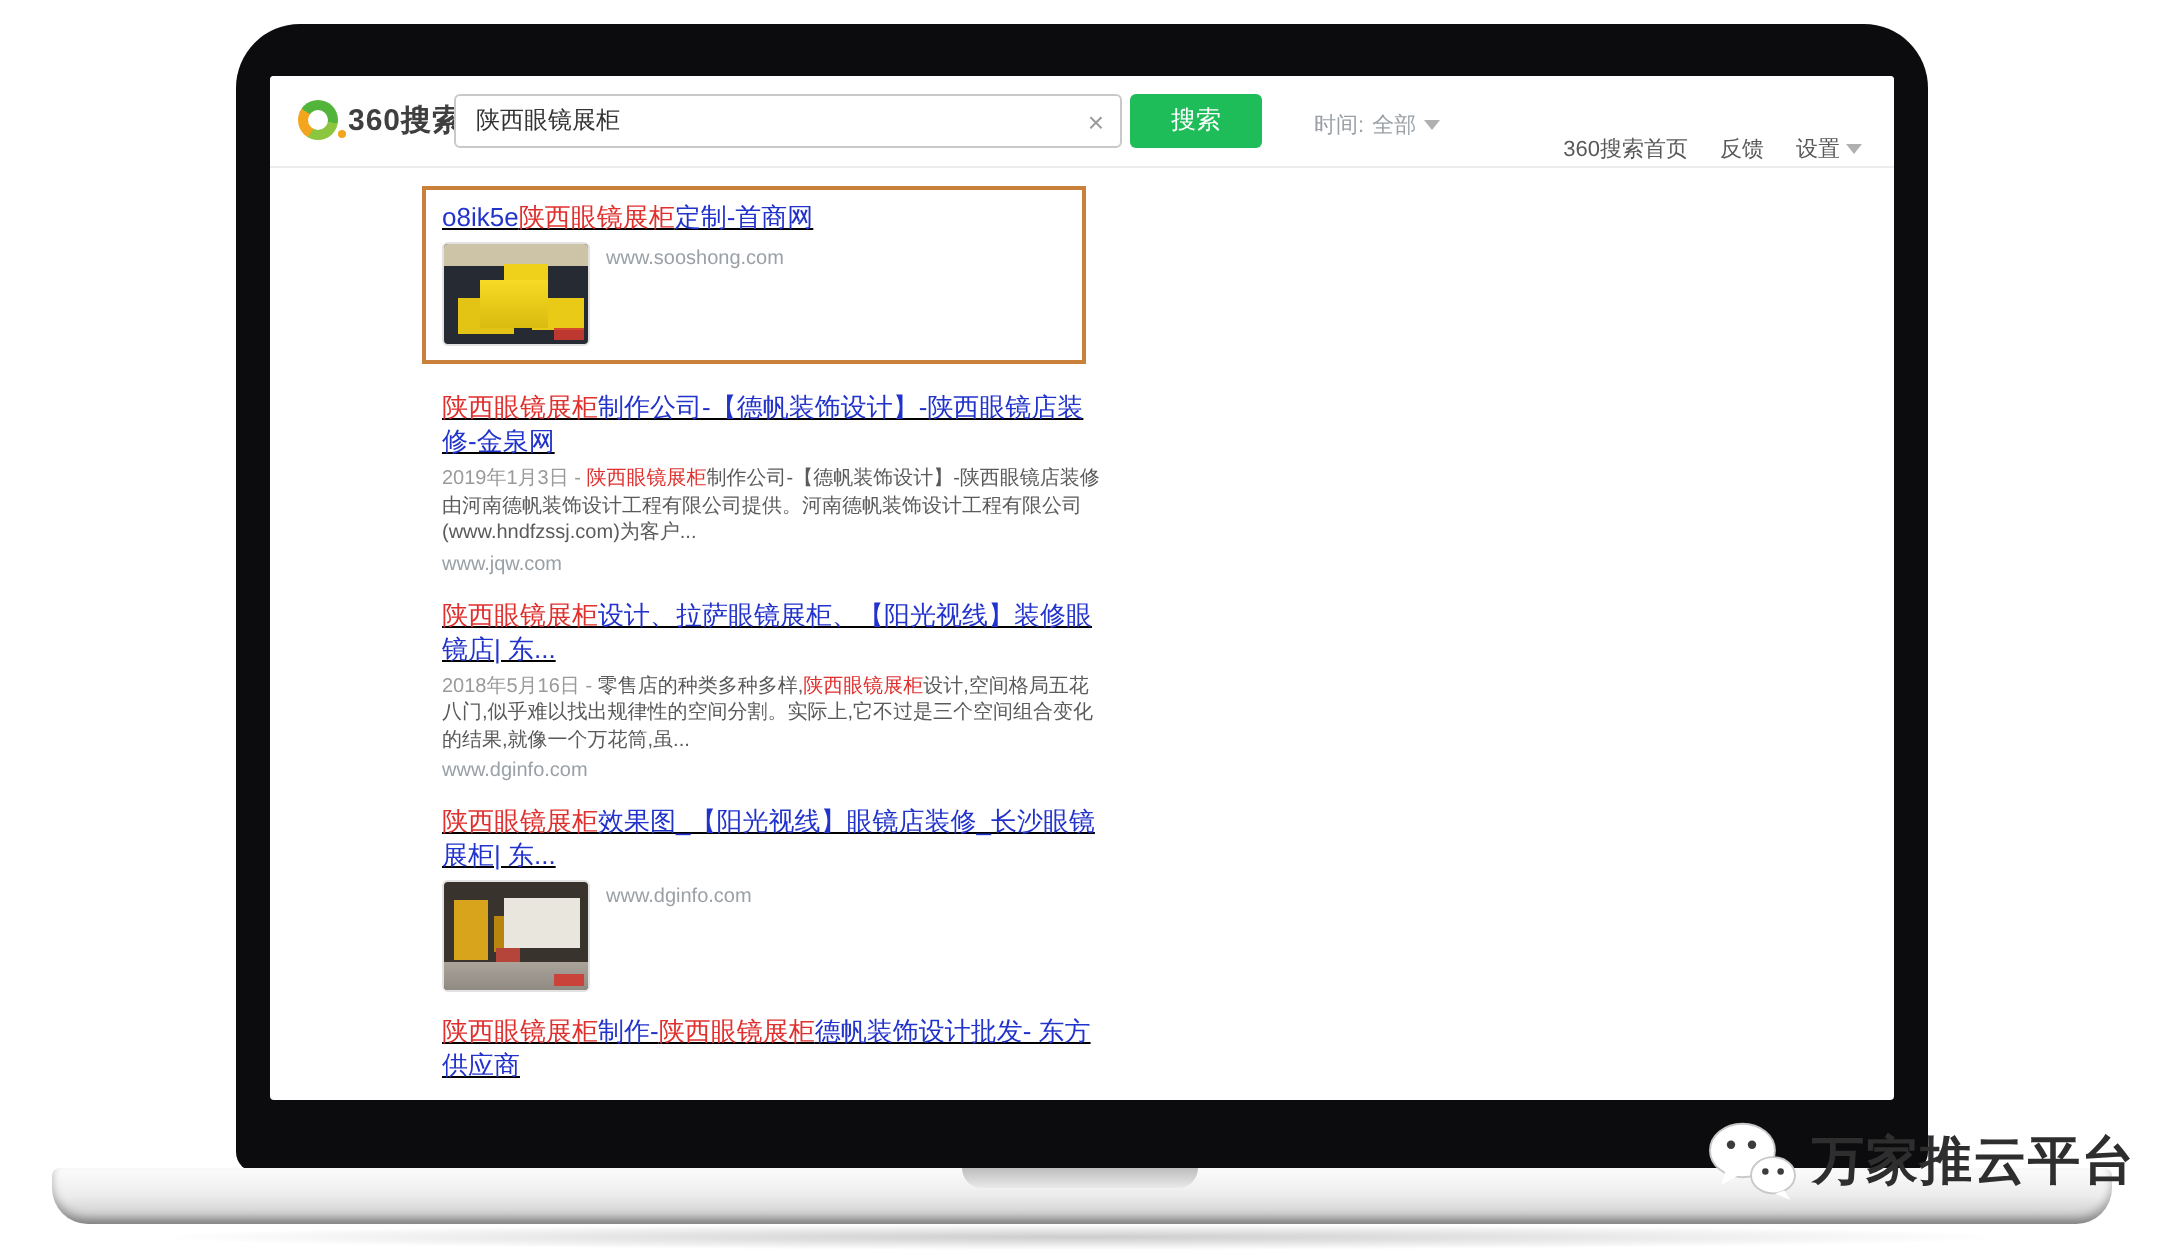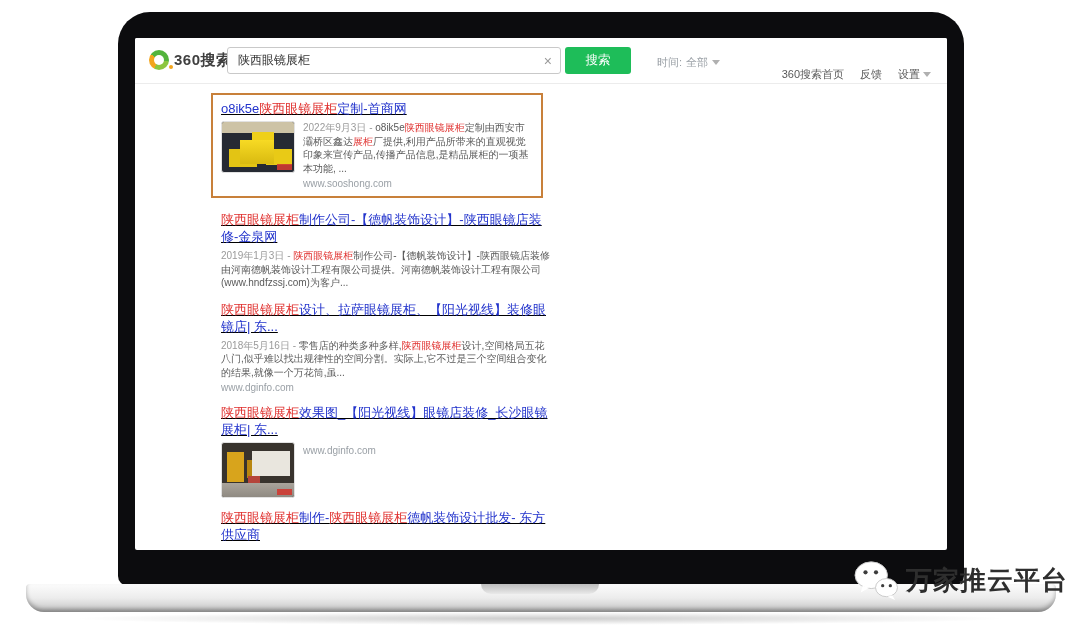--- a/index.html
+++ b/index.html
@@ -111,30 +111,30 @@
         <div>
             <div class="result boxed">
               <a class="r-title"><span>o8ik5e</span><span class="hl">陕西眼镜展柜</span><span>定制-首商网</span></a>
               <div class="r-body">
                 <div class="thumb thumb-showroom">
                   <span class="t-ceiling"></span>
                   <span class="t-cab"></span>
                   <span class="t-mark"></span>
                 </div>
                 <div class="r-col">
-                  <p class="r-snippet"><span class="date">2022年9月3日 - </span><span>o8ik5e</span><span class="hl-sn">陕西眼镜展柜</span><span>定制由西安市灞桥区鑫达</span><span class="hl-sn">展柜</span><span>厂提供,利用产品所带来的直观视觉印象来宣传产品,传播产品信息,是精品展柜的一项基本功能, ...</span></p>
                   <div class="r-url">www.sooshong.com</div>
                 </div>
               </div>
             </div>
             <div class="result">
               <a class="r-title"><span class="hl">陕西眼镜展柜</span><span>制作公司-【德帆装饰设计】-陕西眼镜店装修-金泉网</span></a>
               <div class="r-body">
                 <div class="r-col">
                   <p class="r-snippet"><span class="date">2019年1月3日 - </span><span class="hl-sn">陕西眼镜展柜</span><span>制作公司-【德帆装饰设计】-陕西眼镜店装修由河南德帆装饰设计工程有限公司提供。河南德帆装饰设计工程有限公司(www.hndfzssj.com)为客户...</span></p>
+                  <div class="r-url">www.jqw.com</div>
                 </div>
               </div>
             </div>
             <div class="result">
               <a class="r-title"><span class="hl">陕西眼镜展柜</span><span>设计、拉萨眼镜展柜、【阳光视线】装修眼镜店| 东...</span></a>
               <div class="r-body">
                 <div class="r-col">
                   <p class="r-snippet"><span class="date">2018年5月16日 - </span><span>零售店的种类多种多样,</span><span class="hl-sn">陕西眼镜展柜</span><span>设计,空间格局五花八门,似乎难以找出规律性的空间分割。实际上,它不过是三个空间组合变化的结果,就像一个万花筒,虽...</span></p>
                   <div class="r-url">www.dginfo.com</div>
                 </div>

